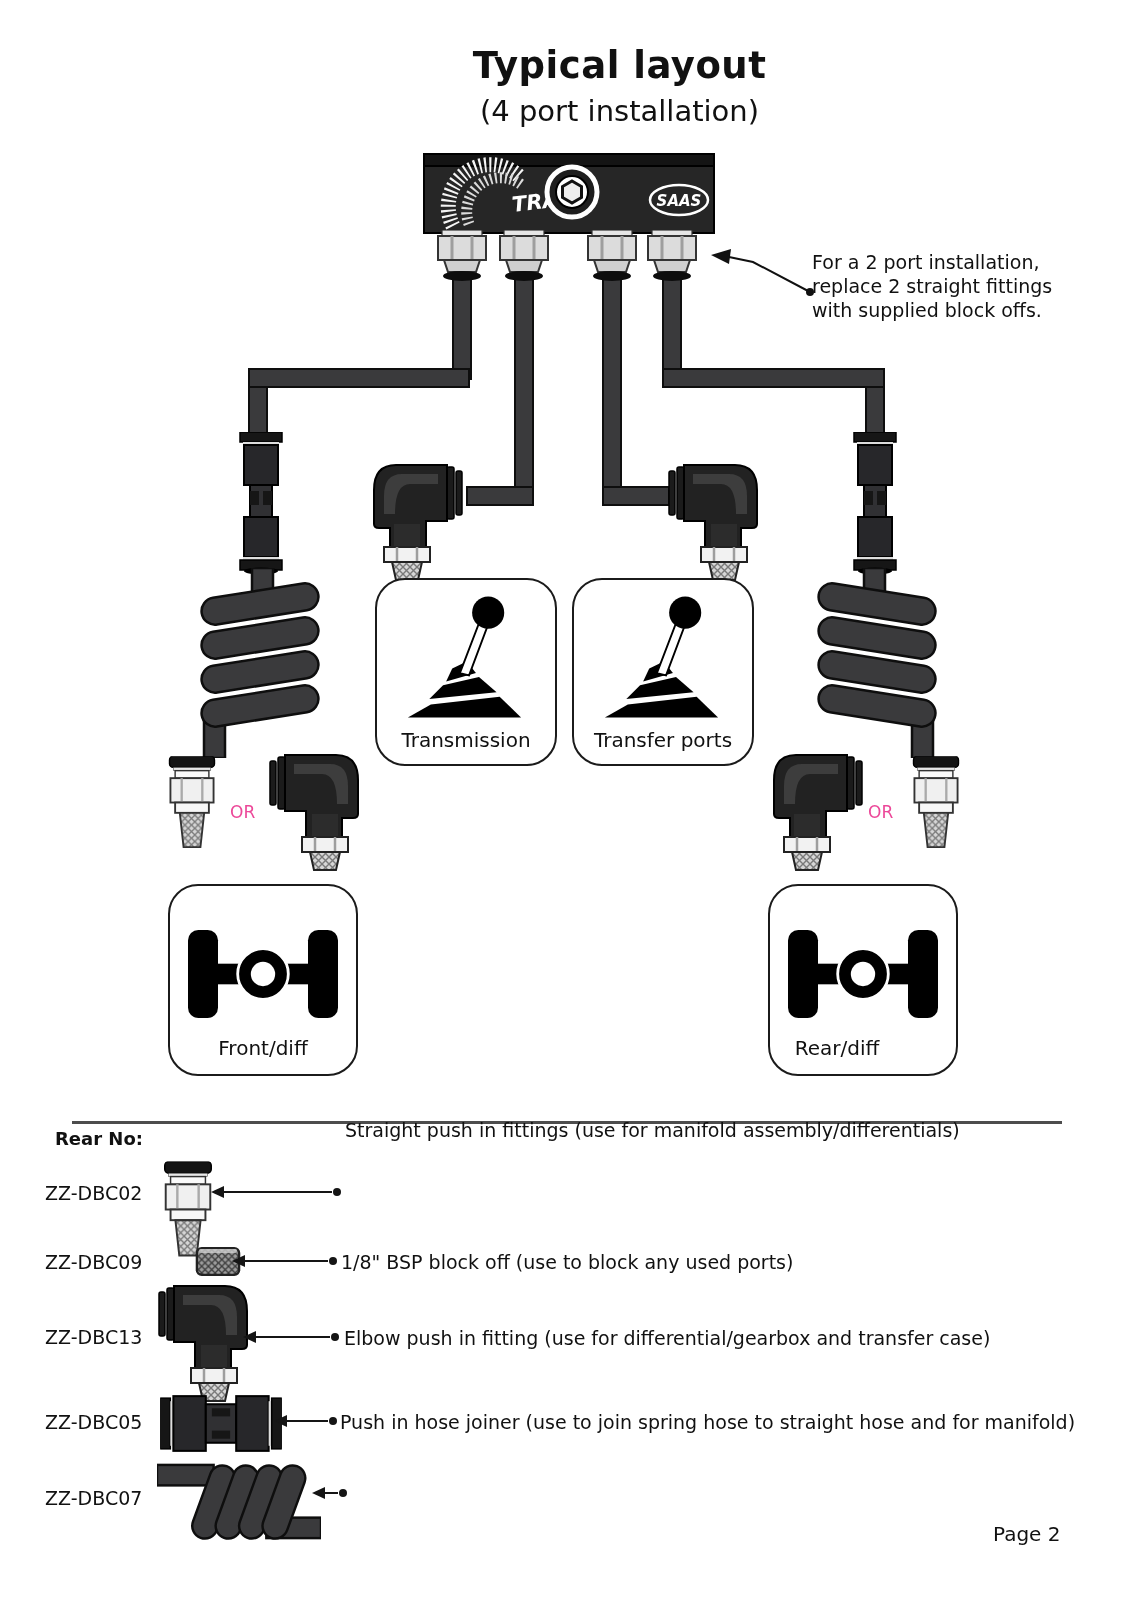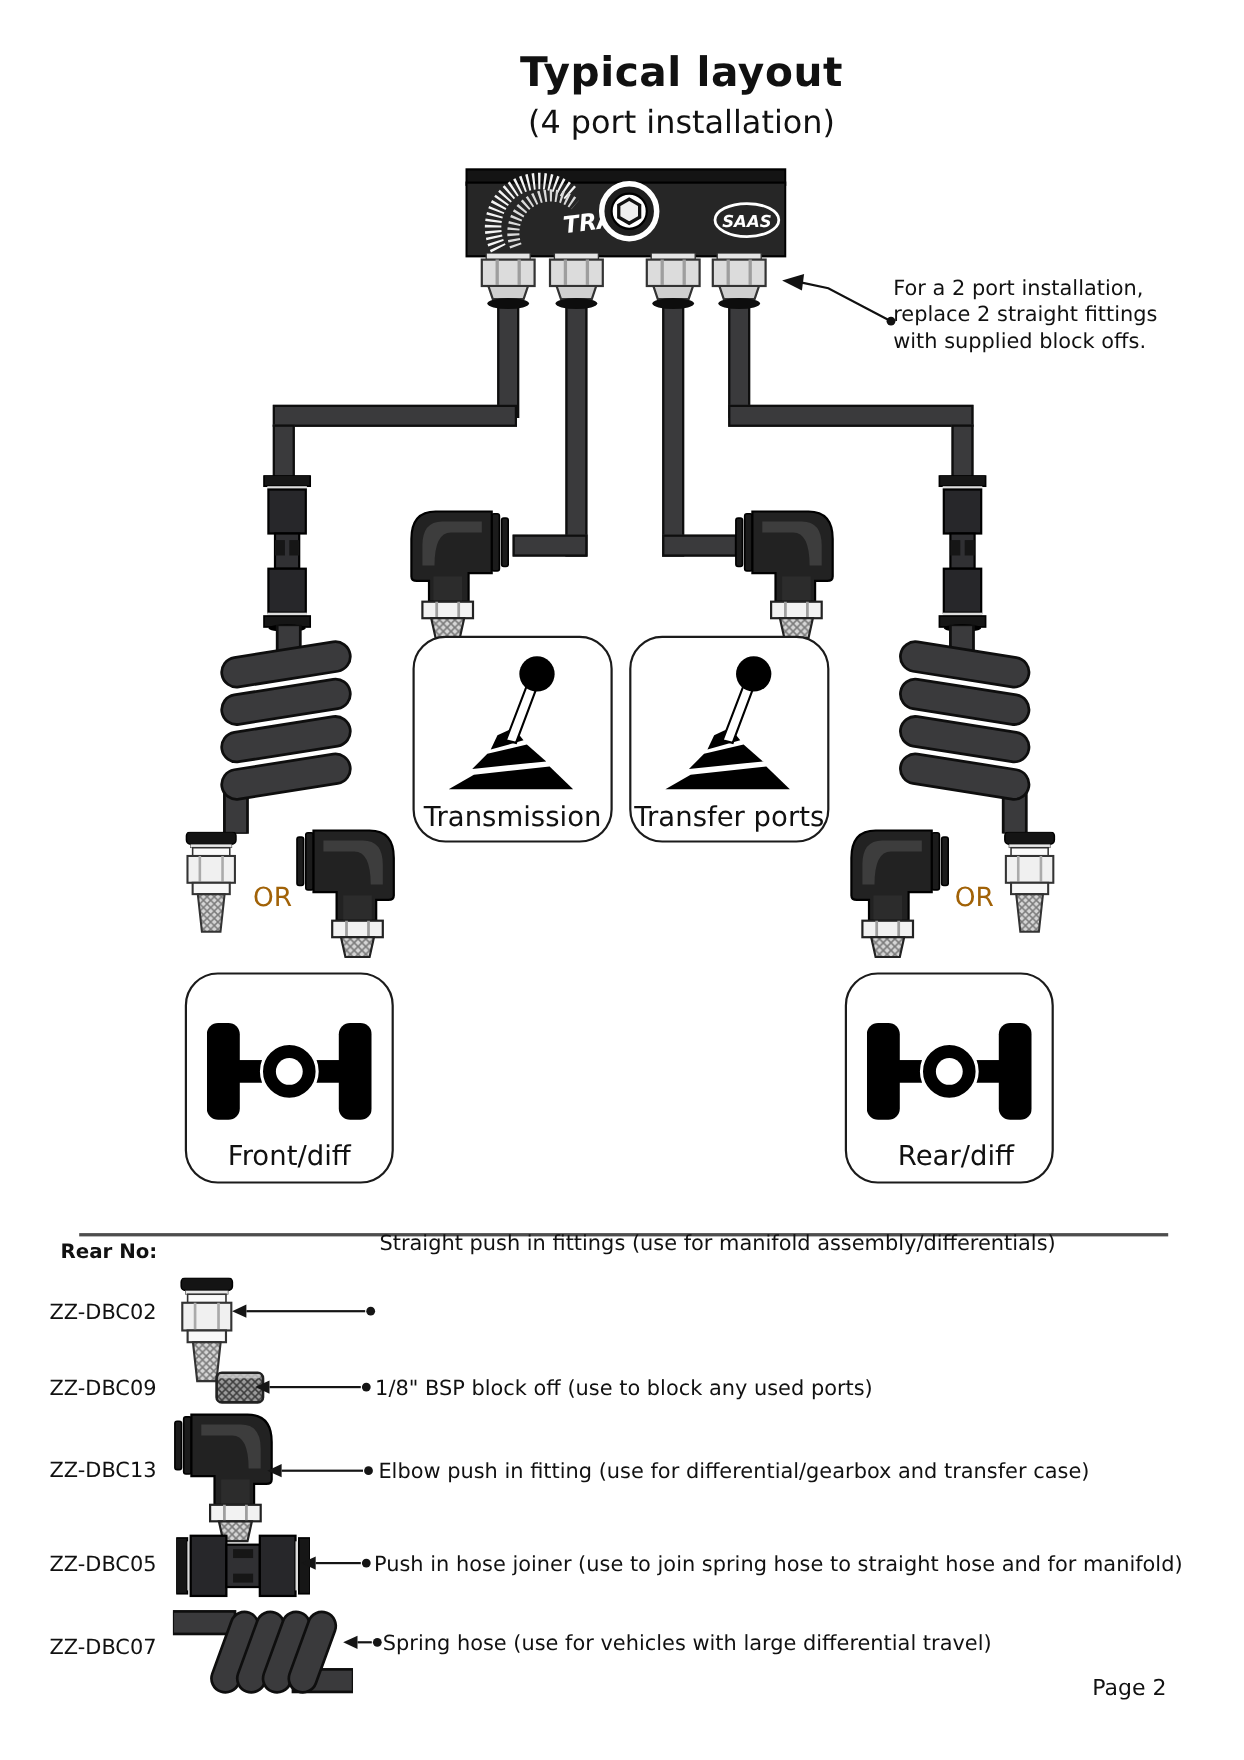--- a/index.html
+++ b/index.html
@@ -4,22 +4,22 @@
 <style>
   html,body { margin:0; padding:0; background:#fff; }
   body { font-family:"DejaVu Sans","Liberation Sans",sans-serif; color:#111; }
   #canvas { position:relative; width:1131px; height:1600px; background:#ffffff; overflow:hidden;padding-left:36px; }
   .abs { position:absolute; }
   .hose { position:absolute; background:#3a3a3c; border:2px solid #0e0e0e; box-sizing:border-box; }
   .title { position:absolute; width:100%; text-align:center; font-weight:bold; font-size:37px; letter-spacing:.5px; }
   .subtitle { position:absolute; width:100%; text-align:center; font-size:29px; }
   .note { position:absolute; font-size:19px; line-height:24px; }
   .dest-box { position:absolute; background:#fff; border:2.5px solid #1b1b1b; border-radius:30px; box-sizing:border-box; }
-  .box-label { position:absolute; text-align:center; font-size:25px; }
-  .or-label { position:absolute; font-size:24px; color:#a16207; }
+  .box-label { position:absolute; text-align:center; font-size:20px; }
+  .or-label { position:absolute; font-size:17px; color:#ec4899; }
   .divider { position:absolute; background:#4d4d4d; height:3px; }
   .item-no { position:absolute; font-weight:bold; font-size:18px; }
   .comp-title { position:absolute; width:100%; text-align:center; font-weight:bold; font-size:34px; }
   .row-id { position:absolute; font-size:19px; }
   .row-desc { position:absolute; font-size:19px; }
   .c-arrow { position:absolute; height:2px; background:#151515; }
   .c-arrow::before { content:""; position:absolute; left:-13px; top:-5.5px; width:0; height:0;
       border:6.5px solid transparent; border-right:13px solid #151515; border-left:0; }
   .c-arrow::after { content:""; position:absolute; right:-9px; top:-3px; width:8px; height:8px;
       border-radius:50%; background:#151515; }
@@ -250,21 +250,21 @@
   <div class="dest-box" style="left:168px; top:884px; width:190px; height:192px"></div>
   <svg class="abs" style="left:188px; top:922px" width="150" height="104" viewBox="0 0 160 110">
       <use href="#sym-axle"></use>
     </svg>
   <div class="box-label" style="left:168px; top:1036px; width:190px">Front/diff</div>
 
   <div class="dest-box" style="left:768px; top:884px; width:190px; height:192px"></div>
   <svg class="abs" style="left:788px; top:922px" width="150" height="104" viewBox="0 0 160 110">
       <use href="#sym-axle"></use>
     </svg>
-  <div class="box-label" style="left:780px; top:1036px; width:178px">Rear/diff</div>
+  <div class="box-label" style="left:748px; top:1036px; width:178px">Rear/diff</div>
 
   <div class="divider" style="left:72px; top:1121px; width:990px"></div>
   <div class="item-no" style="left:55px; top:1128px">Rear No:</div>
 
   <div class="row-id" style="left:45px; top:1182px">ZZ-DBC02</div>
   <svg class="abs" style="left:157px; top:1158px" width="62" height="104" viewBox="0 0 64 100">
       <use href="#sym-straight"></use>
     </svg>
   <div class="c-arrow" style="left:224px; top:1191px; width:108px"></div>
   <div class="row-desc" style="left:345px; top:1119px">Straight push in fittings (use for manifold assembly/differentials)</div>
@@ -288,17 +288,16 @@
       <use href="#sym-hjoiner"></use>
     </svg>
   <div class="c-arrow" style="left:287px; top:1420px; width:41px"></div>
   <div class="row-desc" style="left:340px; top:1411px">Push in hose joiner (use to join spring hose to straight hose and for manifold)</div>
 
   <div class="row-id" style="left:45px; top:1487px">ZZ-DBC07</div>
   <svg class="abs" style="left:157px; top:1455px" width="164" height="94" viewBox="0 0 168 96">
       <use href="#sym-coil-h"></use>
     </svg>
   <div class="c-arrow" style="left:325px; top:1492px; width:13px"></div>
-  <div class="row-desc" style="left:348px; top:1483px">Spring hose (use for vehicles with large differential travel)</div>
 
   <div class="page-num" style="left:993px; top:1522px">Page 2</div>
 
 </div>
 
 </body></html>

